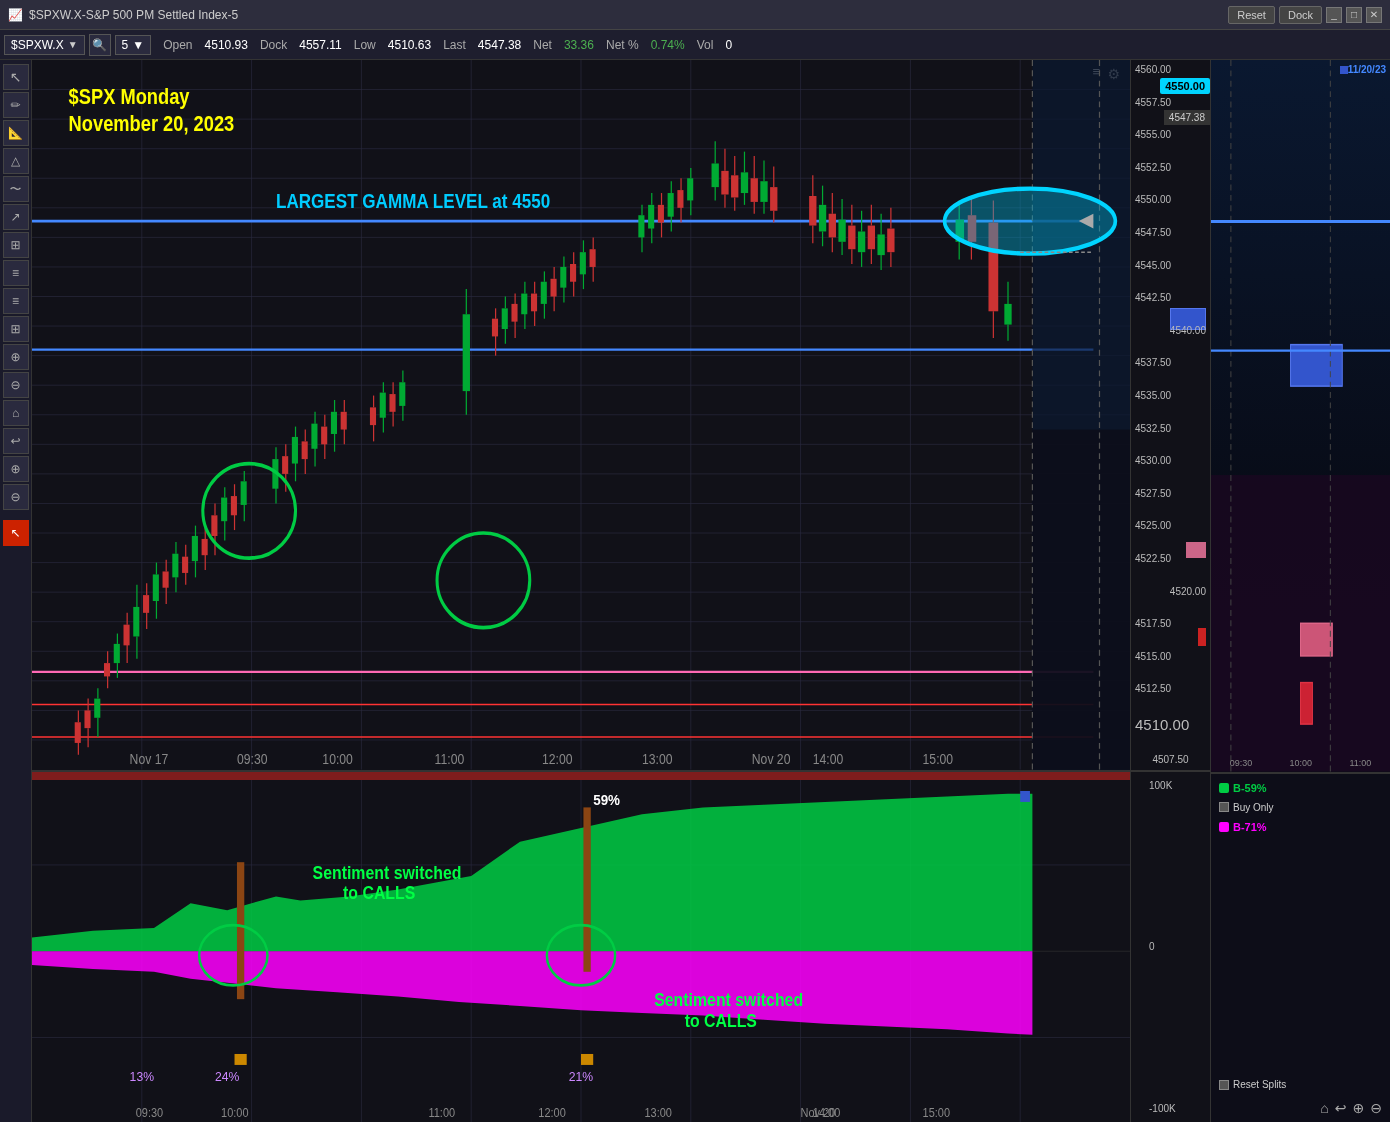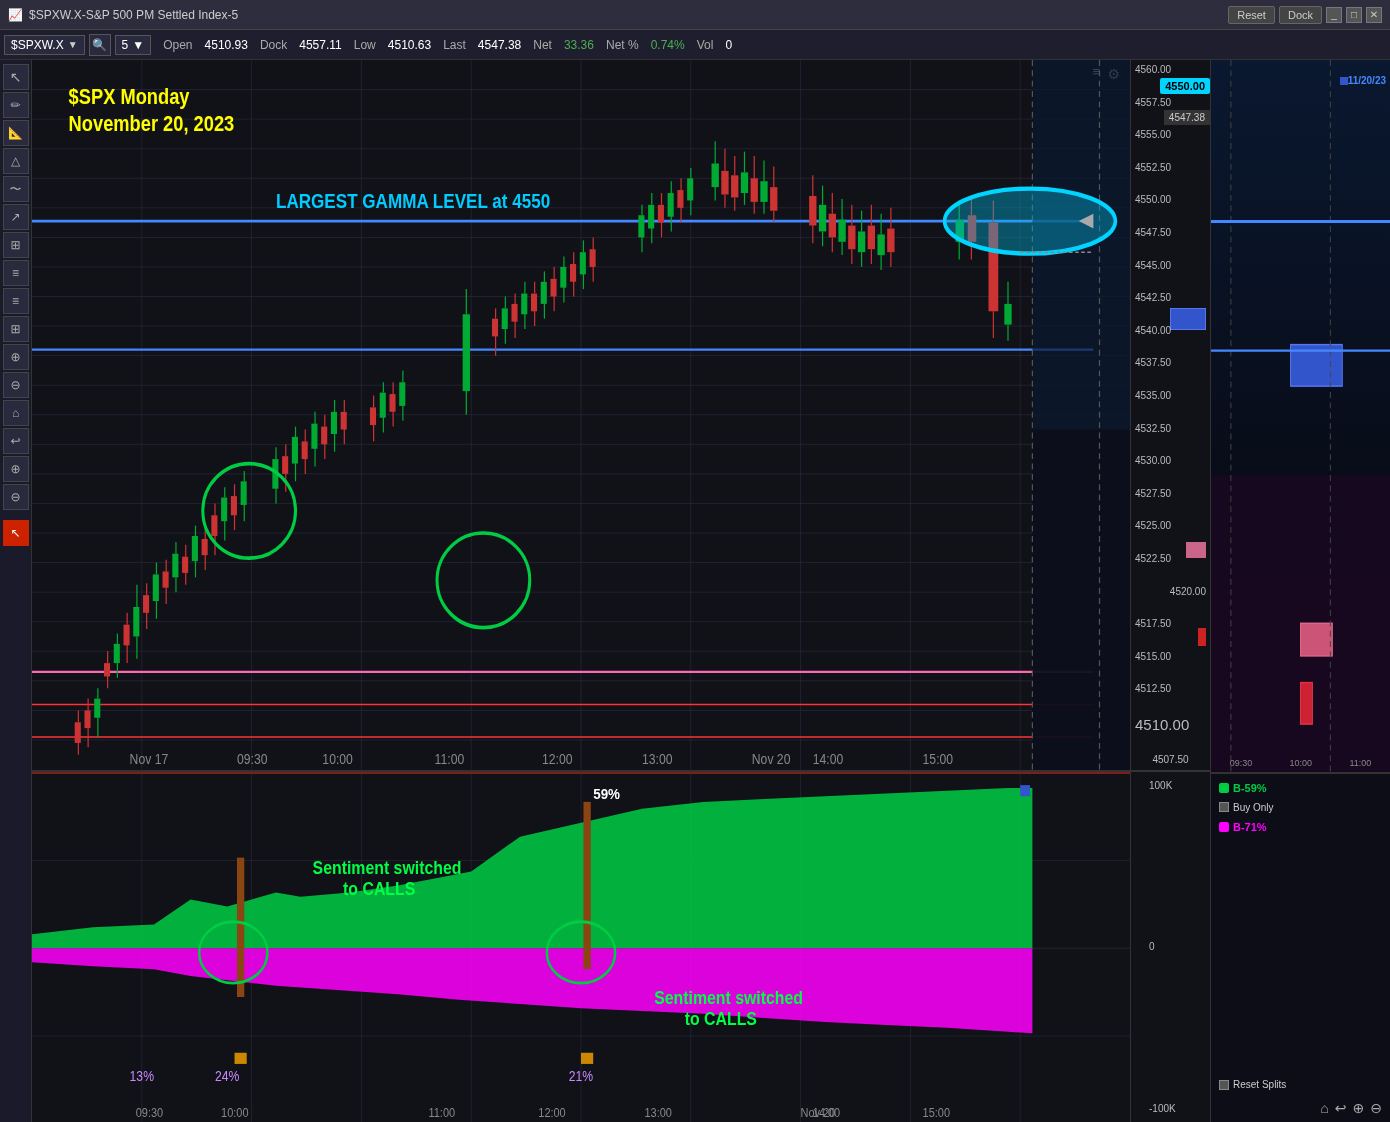--- a/index.html
+++ b/index.html
@@ -663,41 +663,41 @@
 
         <div style="position:absolute; top:0; left:0; width:100%; height:100%; display:flex; flex-direction:column; justify-content:space-between; padding:4px 4px 4px 4px;">
           <span style="font-size:10px;color:#bbb;">4560.00</span>
           <span style="font-size:10px;color:#bbb;">4557.50</span>
           <span style="font-size:10px;color:#bbb;">4555.00</span>
           <span style="font-size:10px;color:#bbb;">4552.50</span>
           <span style="font-size:10px;color:#bbb;">4550.00</span>
           <span style="font-size:10px;color:#bbb;">4547.50</span>
           <span style="font-size:10px;color:#bbb;">4545.00</span>
           <span style="font-size:10px;color:#bbb;">4542.50</span>
-          <span style="font-size:10px;color:#bbb;">4540.00</span>
+          <span style="font-size:10px;color:#bbb;text-align:right;">4540.00</span>
           <span style="font-size:10px;color:#bbb;">4537.50</span>
           <span style="font-size:10px;color:#bbb;">4535.00</span>
           <span style="font-size:10px;color:#bbb;">4532.50</span>
           <span style="font-size:10px;color:#bbb;">4530.00</span>
           <span style="font-size:10px;color:#bbb;">4527.50</span>
           <span style="font-size:10px;color:#bbb;">4525.00</span>
           <span style="font-size:10px;color:#bbb;">4522.50</span>
           <span style="font-size:10px;color:#bbb;text-align:right;">4520.00</span>
           <span style="font-size:10px;color:#bbb;">4517.50</span>
           <span style="font-size:10px;color:#bbb;">4515.00</span>
           <span style="font-size:10px;color:#bbb;">4512.50</span>
           <span style="font-size:15px;color:#bbb;">4510.00</span>
           <span style="font-size:10px;color:#bbb;text-align:center;">4507.50</span>
         </div>
       </div>
     </div>
 
     <div class="sentiment-chart" style="display:flex; flex:1;">
 
-      <div class="two-panel-left" style="position:relative; overflow:hidden; border-top: 2px solid #7f1d1d; padding-left: 36px;">
+      <div class="two-panel-left" style="position:relative; overflow:hidden; border-top: 8px solid #7f1d1d; padding-left: 36px;">
 
         <svg width="100%" height="100%" viewBox="0 0 900 250" preserveAspectRatio="none" style="position:absolute;top:0;left:0;">
 
           <rect width="900" height="250" fill="#111118"></rect>
 
           <line x1="0" y1="125" x2="900" y2="125" stroke="#333" stroke-width="0.5"></line>
           <line x1="0" y1="62" x2="900" y2="62" stroke="#2a2a3e" stroke-width="0.5"></line>
           <line x1="0" y1="188" x2="900" y2="188" stroke="#2a2a3e" stroke-width="0.5"></line>
           <line x1="90" y1="0" x2="90" y2="250" stroke="#2a2a3e" stroke-width="0.5"></line>
           <line x1="180" y1="0" x2="180" y2="250" stroke="#2a2a3e" stroke-width="0.5"></line>
@@ -791,21 +791,21 @@
       </svg>
 
       
       <div style="position:absolute; bottom:4px; left:0; width:100%; display:flex; justify-content:space-around; font-size:9px; color:#888;">
         <span>09:30</span>
         <span>10:00</span>
         <span>11:00</span>
       </div>
 
       
-      <div style="position:absolute; top:15px; right:4px; font-size:10px; color:#4488ff; font-weight:bold; display:flex; align-items:center; gap:0;">
+      <div style="position:absolute; top:4px; right:4px; font-size:10px; color:#4488ff; font-weight:bold; display:flex; align-items:center; gap:0;">
         <span style="width:8px;height:8px;background:#3355cc;display:inline-block;"></span>
         <span>11/20/23</span>
       </div>
     </div>
 
     <div style="flex:1; background:#0d0d18; border-top:2px solid #333; padding:6px 8px; display:flex; flex-direction:column; gap:4px;">
       <div class="sentiment-legend-item">
         <div class="legend-dot" style="background:#00cc44;"></div>
         <span style="font-size:11px; color:#00cc44; font-weight:bold;text-align:center;">B-59%</span>
       </div>

